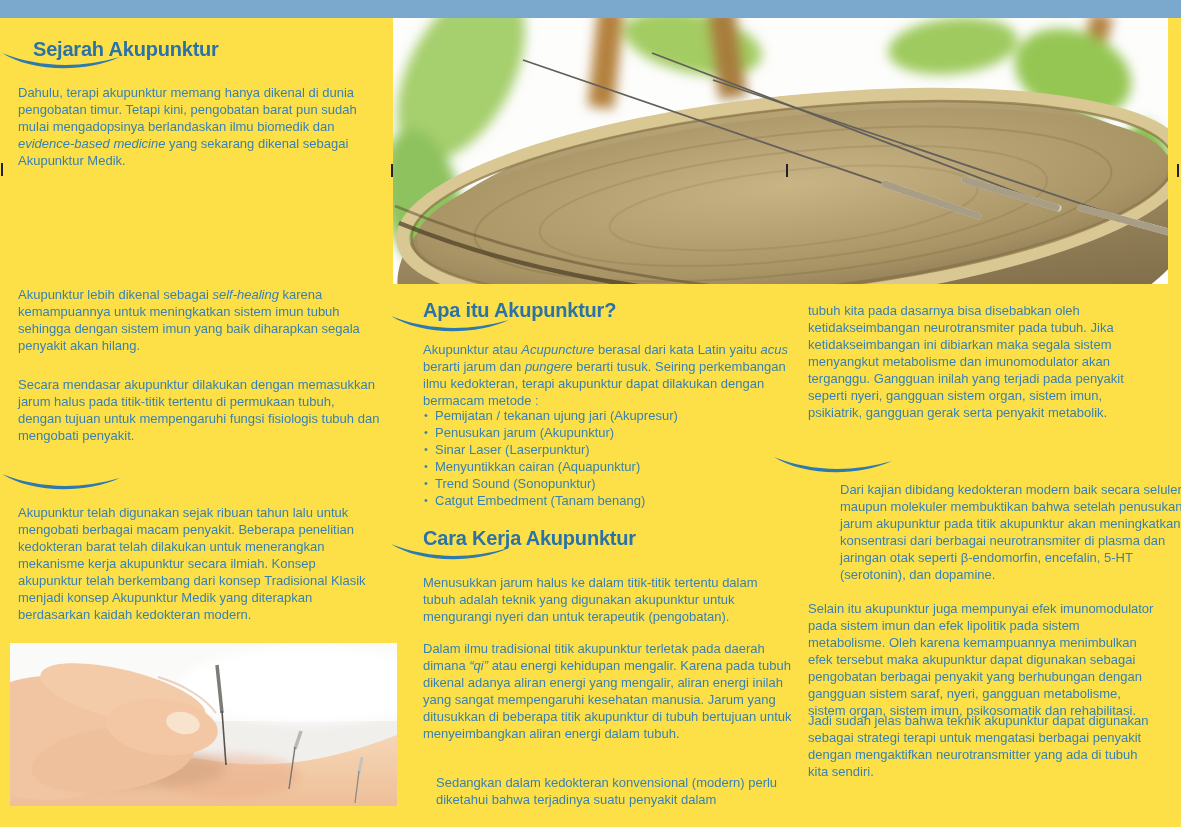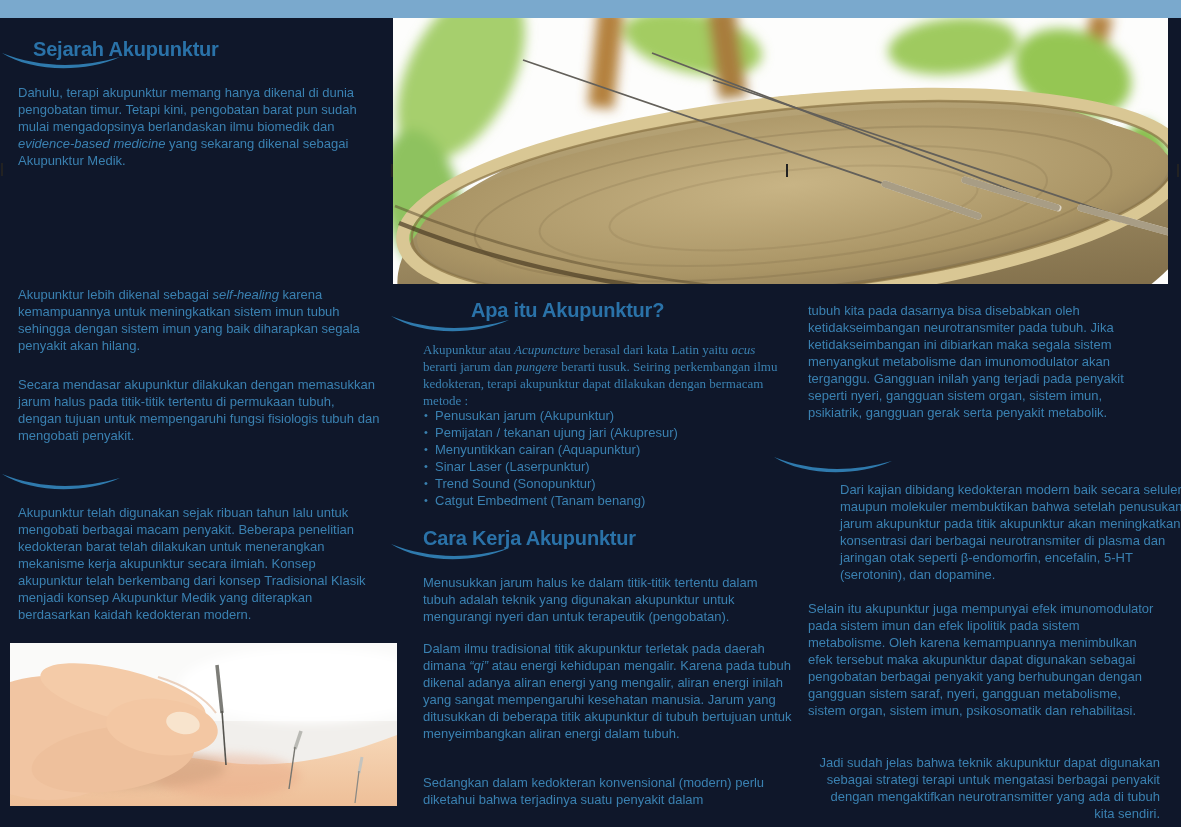--- a/index.html
+++ b/index.html
@@ -1,17 +1,17 @@
 <!DOCTYPE html>
 <html><head>
 <meta charset="utf-8">
 <style>
   html,body{margin:0;padding:0;}
   body{background:#ffffff;font-family:"Liberation Sans",sans-serif;}
-  .page{position:relative;width:1181px;height:827px;background:#0f172a;overflow:hidden;}
+  .page{position:relative;width:1181px;height:827px;background:#fde047;overflow:hidden;}
   .abs{position:absolute;}
   .topbar{left:0;top:0;width:1181px;height:18px;background:var(--topbar);}
   .h{font-size:20px;font-weight:bold;color:var(--heading);letter-spacing:-0.2px;white-space:nowrap;line-height:24px;}
   .p{font-size:13px;line-height:17px;color:var(--body_text);}
   .p em{font-style:italic;}
   .swoosh{width:120px;height:22px;}
   .swoosh path{fill:var(--swoosh);}
   ul.bullets{list-style:none;margin:0;padding:0;}
   ul.bullets li{position:relative;padding-left:12px;font-size:13px;line-height:17px;color:var(--body_text);}
   ul.bullets li::before{content:"\2022";position:absolute;left:1px;top:0;color:var(--body_text);font-size:11px;}
@@ -123,44 +123,44 @@
     <g>
       <line x1="207" y1="22" x2="212" y2="70" stroke="#7d7d78" stroke-width="3.5"></line>
       <line x1="212" y1="68" x2="216" y2="122" stroke="#55544f" stroke-width="1.6"></line>
       <line x1="291" y1="88" x2="285" y2="106" stroke="#b9b9b4" stroke-width="3.5"></line>
       <line x1="285" y1="104" x2="279" y2="146" stroke="#76756f" stroke-width="1.4"></line>
       <line x1="352" y1="114" x2="349" y2="130" stroke="#c4c4bf" stroke-width="3"></line>
       <line x1="349" y1="128" x2="345" y2="160" stroke="#8a8984" stroke-width="1.3"></line>
     </g>
   </svg>
 
-  <div class="abs h" style="left:423px;top:298px;margin-left:48px;">Apa itu Akupunktur?</div>
+  <div class="abs h" style="left:423px;top:298px;">Apa itu Akupunktur?</div>
   <svg class="abs swoosh" style="left:391px;top:313px;" viewBox="0 0 120 22">
     <path d="M0 3 C 35 17, 76 19, 118 7 C 80 24, 28 21, 0 3 Z"></path>
   </svg>
-  <div class="abs p" style="left:423px;top:341px;width:366px;font-family:Liberation Serif, serif;"><span>Akupunktur atau </span><em>Acupuncture</em><span> berasal dari kata Latin yaitu </span><em>acus</em><span> berarti jarum dan </span><em>pungere</em><span> berarti tusuk. Seiring perkembangan ilmu kedokteran, terapi akupunktur dapat dilakukan dengan bermacam metode :</span></div>
+  <div class="abs p" style="left:423px;top:341px;width:366px;"><span>Akupunktur atau </span><em>Acupuncture</em><span> berasal dari kata Latin yaitu </span><em>acus</em><span> berarti jarum dan </span><em>pungere</em><span> berarti tusuk. Seiring perkembangan ilmu kedokteran, terapi akupunktur dapat dilakukan dengan bermacam metode :</span></div>
   <ul class="abs bullets" style="left:423px;top:407px;width:366px;">
+    <li>Pemijatan / tekanan ujung jari (Akupresur)</li>
     <li>Penusukan jarum (Akupunktur)</li>
-    <li>Pemijatan / tekanan ujung jari (Akupresur)</li>
+    <li>Sinar Laser (Laserpunktur)</li>
     <li>Menyuntikkan cairan (Aquapunktur)</li>
-    <li>Sinar Laser (Laserpunktur)</li>
     <li>Trend Sound (Sonopunktur)</li>
     <li>Catgut Embedment (Tanam benang)</li>
   </ul>
 
   <div class="abs h" style="left:423px;top:526px;">Cara Kerja Akupunktur</div>
   <svg class="abs swoosh" style="left:391px;top:541px;" viewBox="0 0 120 22">
     <path d="M0 3 C 35 17, 76 19, 118 7 C 80 24, 28 21, 0 3 Z"></path>
   </svg>
   <div class="abs p" style="left:423px;top:574px;width:368px;">Menusukkan jarum halus ke dalam titik-titik tertentu dalam tubuh adalah teknik yang digunakan akupunktur untuk mengurangi nyeri dan untuk terapeutik (pengobatan).</div>
   <div class="abs p" style="left:423px;top:640px;width:372px;"><span>Dalam ilmu tradisional titik akupunktur terletak pada daerah dimana </span><em>“qi”</em><span> atau energi kehidupan mengalir. Karena pada tubuh dikenal adanya aliran energi yang mengalir, aliran energi inilah yang sangat mempengaruhi kesehatan manusia. Jarum yang ditusukkan di beberapa titik akupunktur di tubuh bertujuan untuk menyeimbangkan aliran energi dalam tubuh.</span></div>
-  <div class="abs p" style="left:423px;top:774px;width:368px;">Sedangkan dalam kedokteran konvensional (modern) perlu diketahui bahwa terjadinya suatu penyakit dalam</div>
+  <div class="abs p" style="left:436px;top:774px;width:368px;">Sedangkan dalam kedokteran konvensional (modern) perlu diketahui bahwa terjadinya suatu penyakit dalam</div>
 
   <div class="abs p" style="left:808px;top:302px;width:350px;">tubuh kita pada dasarnya bisa disebabkan oleh ketidakseimbangan neurotransmiter pada tubuh. Jika ketidakseimbangan ini dibiarkan maka segala sistem menyangkut metabolisme dan imunomodulator akan terganggu. Gangguan inilah yang terjadi pada penyakit seperti nyeri, gangguan sistem organ, sistem imun, psikiatrik, gangguan gerak serta penyakit metabolik.</div>
 
   <svg class="abs swoosh" style="left:774px;top:454px;" viewBox="0 0 120 22">
     <path d="M0 3 C 35 17, 76 19, 118 7 C 80 24, 28 21, 0 3 Z"></path>
   </svg>
   <div class="abs p" style="left:840px;top:481px;width:352px;">Dari kajian dibidang kedokteran modern baik secara seluler maupun molekuler membuktikan bahwa setelah penusukan jarum akupunktur pada titik akupunktur akan meningkatkan konsentrasi dari berbagai neurotransmiter di plasma dan jaringan otak seperti β-endomorfin, encefalin, 5-HT (serotonin), dan dopamine.</div>
   <div class="abs p" style="left:808px;top:600px;width:352px;">Selain itu akupunktur juga mempunyai efek imunomodulator pada sistem imun dan efek lipolitik pada sistem metabolisme. Oleh karena kemampuannya menimbulkan efek tersebut maka akupunktur dapat digunakan sebagai pengobatan berbagai penyakit yang berhubungan dengan gangguan sistem saraf, nyeri, gangguan metabolisme, sistem organ, sistem imun, psikosomatik dan rehabilitasi.</div>
-  <div class="abs p" style="left:808px;top:754px;width:352px;text-align:right;">Jadi sudah jelas bahwa teknik akupunktur dapat digunakan sebagai strategi terapi untuk mengatasi berbagai penyakit dengan mengaktifkan neurotransmitter yang ada di tubuh kita sendiri.</div>
+  <div class="abs p" style="left:808px;top:712px;width:352px;">Jadi sudah jelas bahwa teknik akupunktur dapat digunakan sebagai strategi terapi untuk mengatasi berbagai penyakit dengan mengaktifkan neurotransmitter yang ada di tubuh kita sendiri.</div>
 
 </div>
 
 </body></html>

